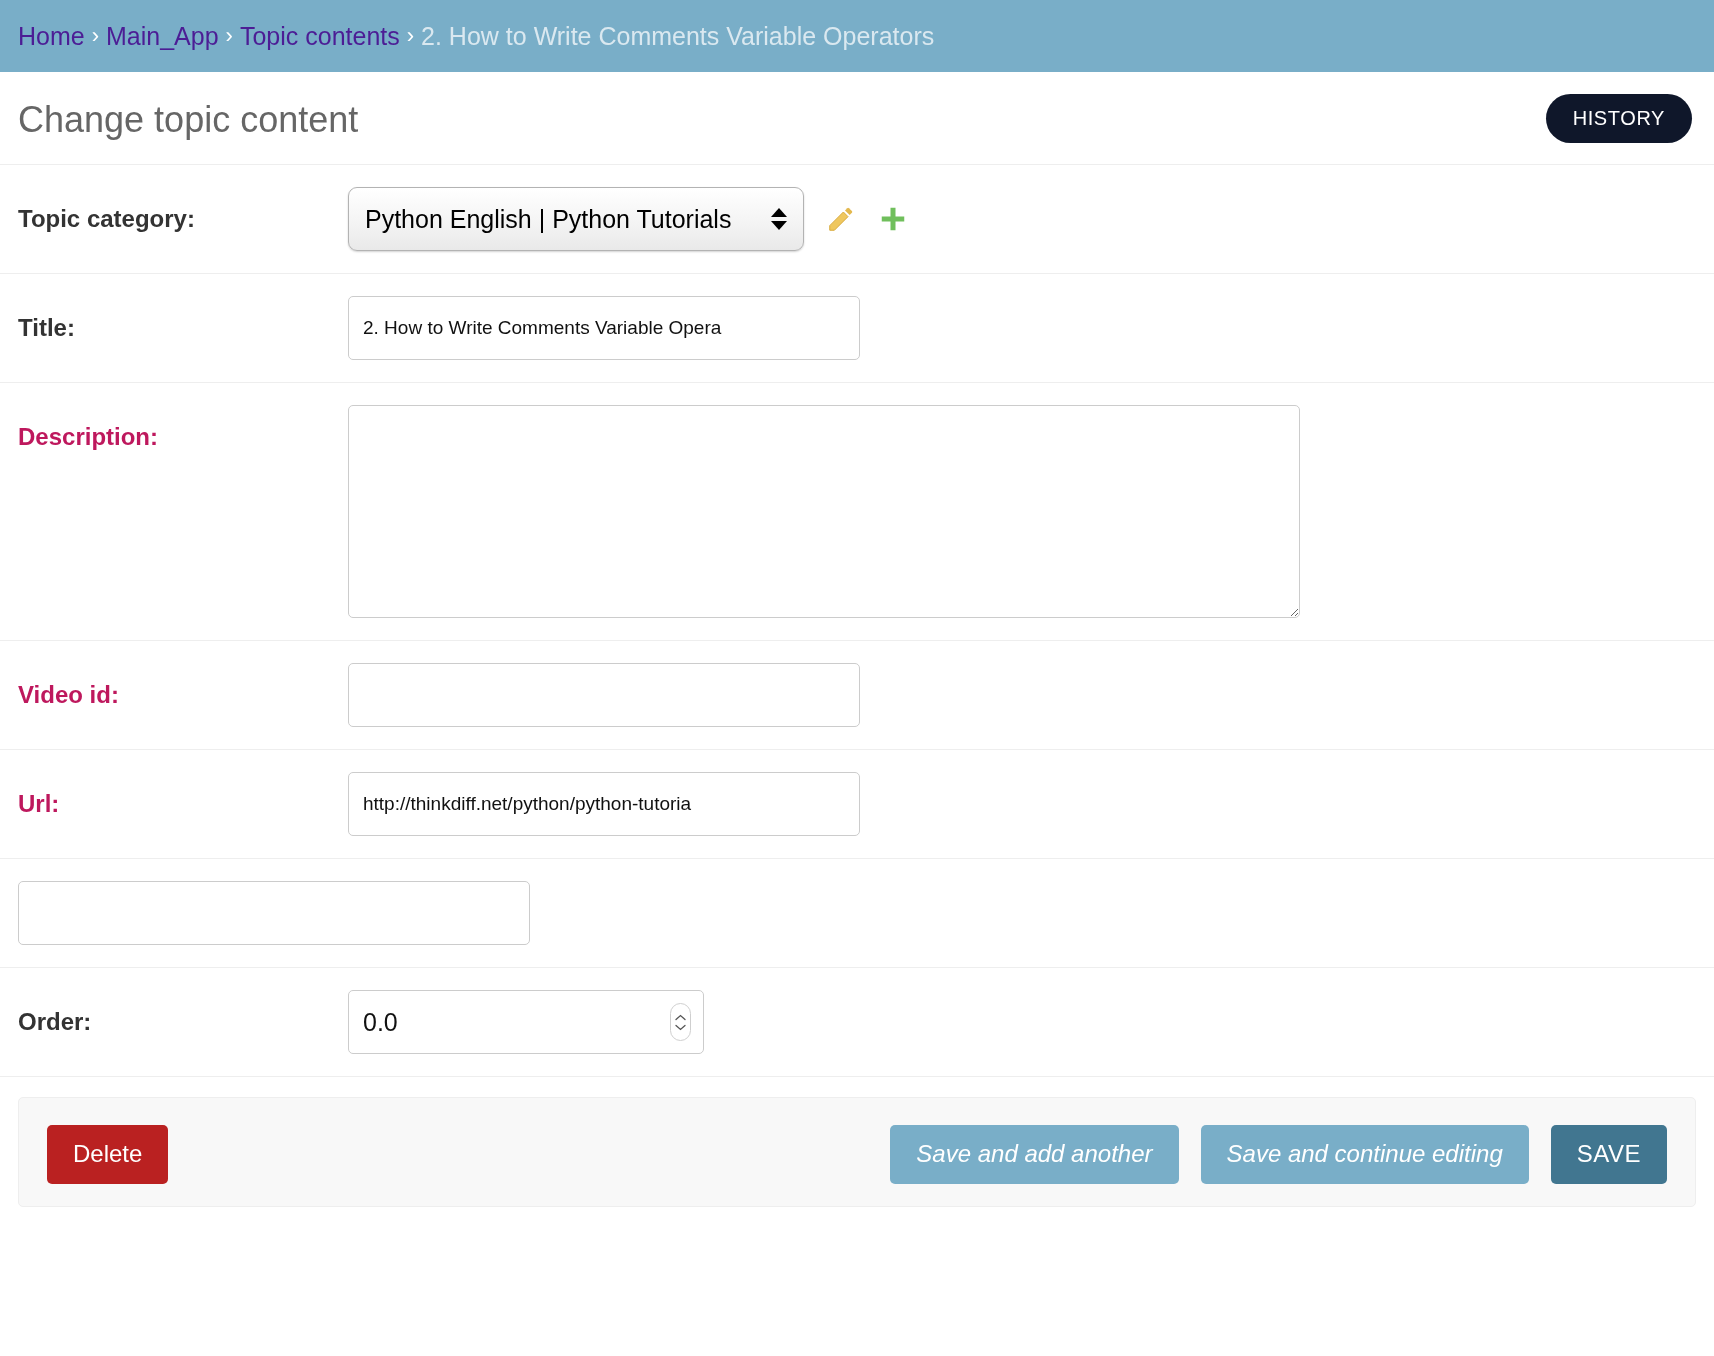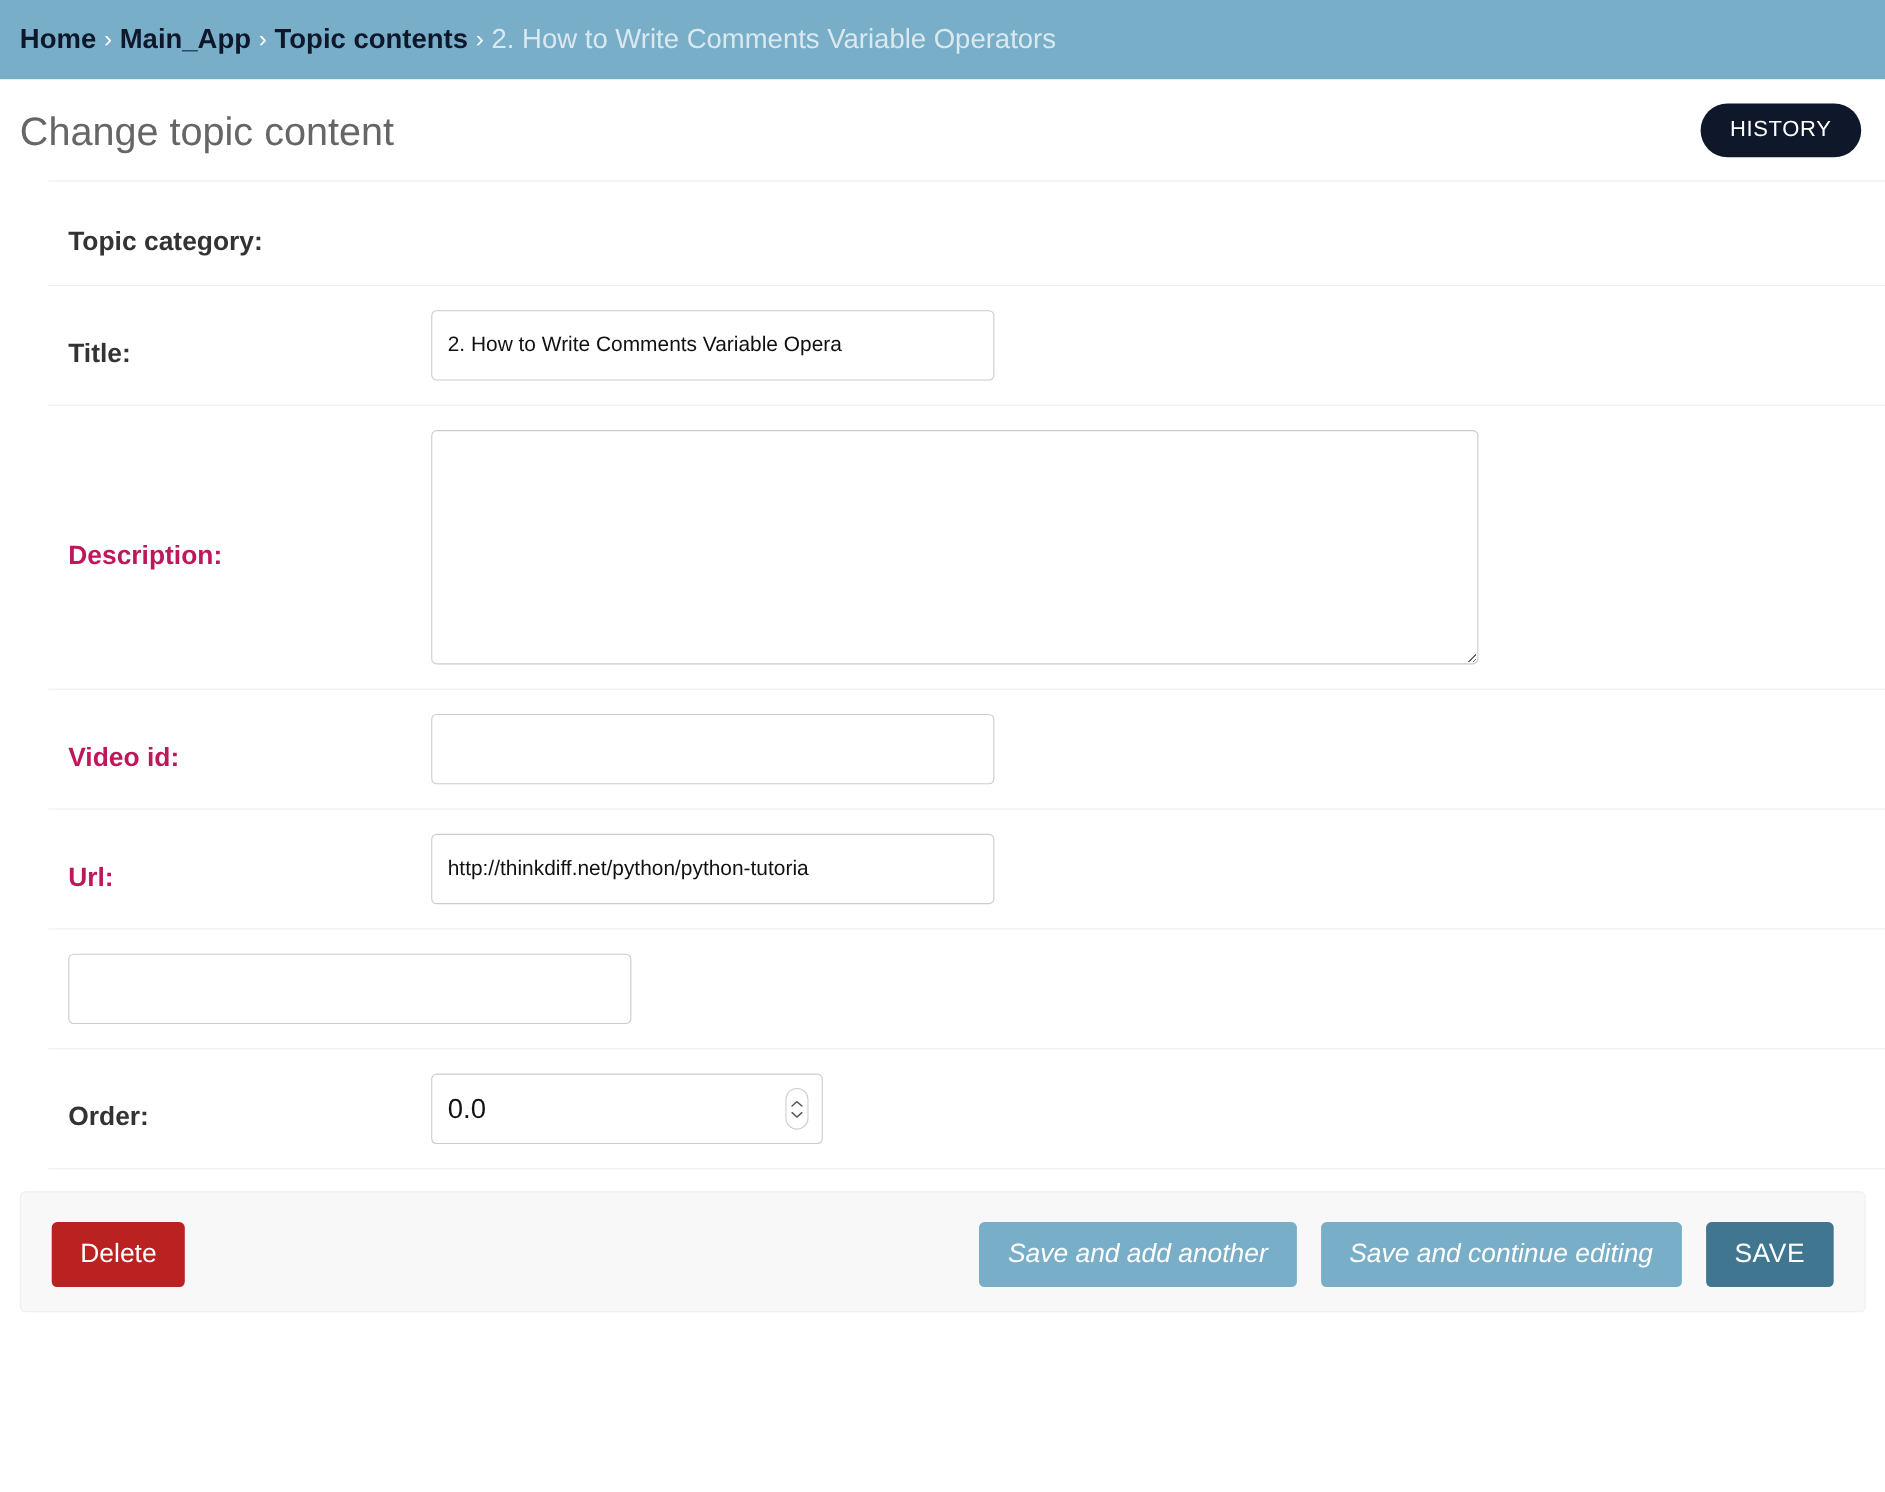--- a/index.html
+++ b/index.html
@@ -17,23 +17,23 @@
     height: 72px;
     display: flex;
     align-items: center;
     padding: 0 18px;
     font-size: 25px;
     color: #ffffff;
     white-space: nowrap;
     overflow: hidden;
   }
   #breadcrumbs a {
-    color: #0f172a;
+    color: #4c1d95;
     text-decoration: none;
-    font-weight: bold;
+    font-weight: normal;
   }
   #breadcrumbs .sep {
     color: #ffffff;
     margin: 0 7px;
     font-weight: normal;
     font-size: 22px;
   }
   #breadcrumbs .current {
     color: rgba(255,255,255,0.72);
     font-weight: normal;
@@ -64,25 +64,24 @@
     font-size: 20px;
     font-family: "Liberation Sans", sans-serif;
     letter-spacing: 0.6px;
     cursor: pointer;
   }
 
   
   #form-body { padding: 0; }
   .form-row {
     display: flex;
-    align-items: center;
+    align-items: flex-start;
     border-bottom: 1px solid #eeeeee;
     padding: 22px 18px;
     min-height: 96px;
-    margin-left: 44px;
   }
   .form-row:first-child { border-top: 1px solid #eeeeee; }
   .field-label {
     width: 330px;
     flex: 0 0 330px;
     font-size: 24px;
     color: #be185d;
     line-height: 1.3;
     padding-top: 16px;
     font-weight: bold;
@@ -254,20 +253,42 @@
 
 <div id="content-header">
   <h1 id="page-title">Change topic content</h1>
   <button id="history-button">HISTORY</button>
 </div>
 
 <div id="form-body">
 
   <div class="form-row">
     <div class="field-label required">Topic category:</div>
+    <div class="field-widget">
+      <span class="select-wrap">
+        <select class="native-select">
+          <option>Python English | Python Tutorials</option>
+        </select>
+        <span class="select-arrows">
+          <span class="up"></span>
+            <span class="down"></span>
+        </span>
+      </span>
+      <span class="inline-icon">
+        <svg width="30" height="30" viewBox="0 0 24 24">
+          <path d="M3 17.3V21h3.7L17.6 10.1l-3.7-3.7L3 17.3z" fill="#efc75e" stroke="#d9ab3e" stroke-width="0.8"></path>
+          <path d="M20.7 7a1 1 0 0 0 0-1.4l-2.3-2.3a1 1 0 0 0-1.4 0l-1.8 1.8 3.7 3.7L20.7 7z" fill="#e3b84d"></path>
+        </svg>
+      </span>
+      <span class="inline-icon">
+        <svg width="30" height="30" viewBox="0 0 24 24">
+          <path d="M10 3h4v7h7v4h-7v7h-4v-7H3v-4h7z" fill="#70bf5c"></path>
+        </svg>
+      </span>
+    </div>
   </div>
 
   <div class="form-row">
     <div class="field-label required">Title:</div>
     <div class="field-widget">
       <input class="text-input" type="text" value="2. How to Write Comments Variable Opera" style="">
     </div>
   </div>
 
   <div class="form-row">

